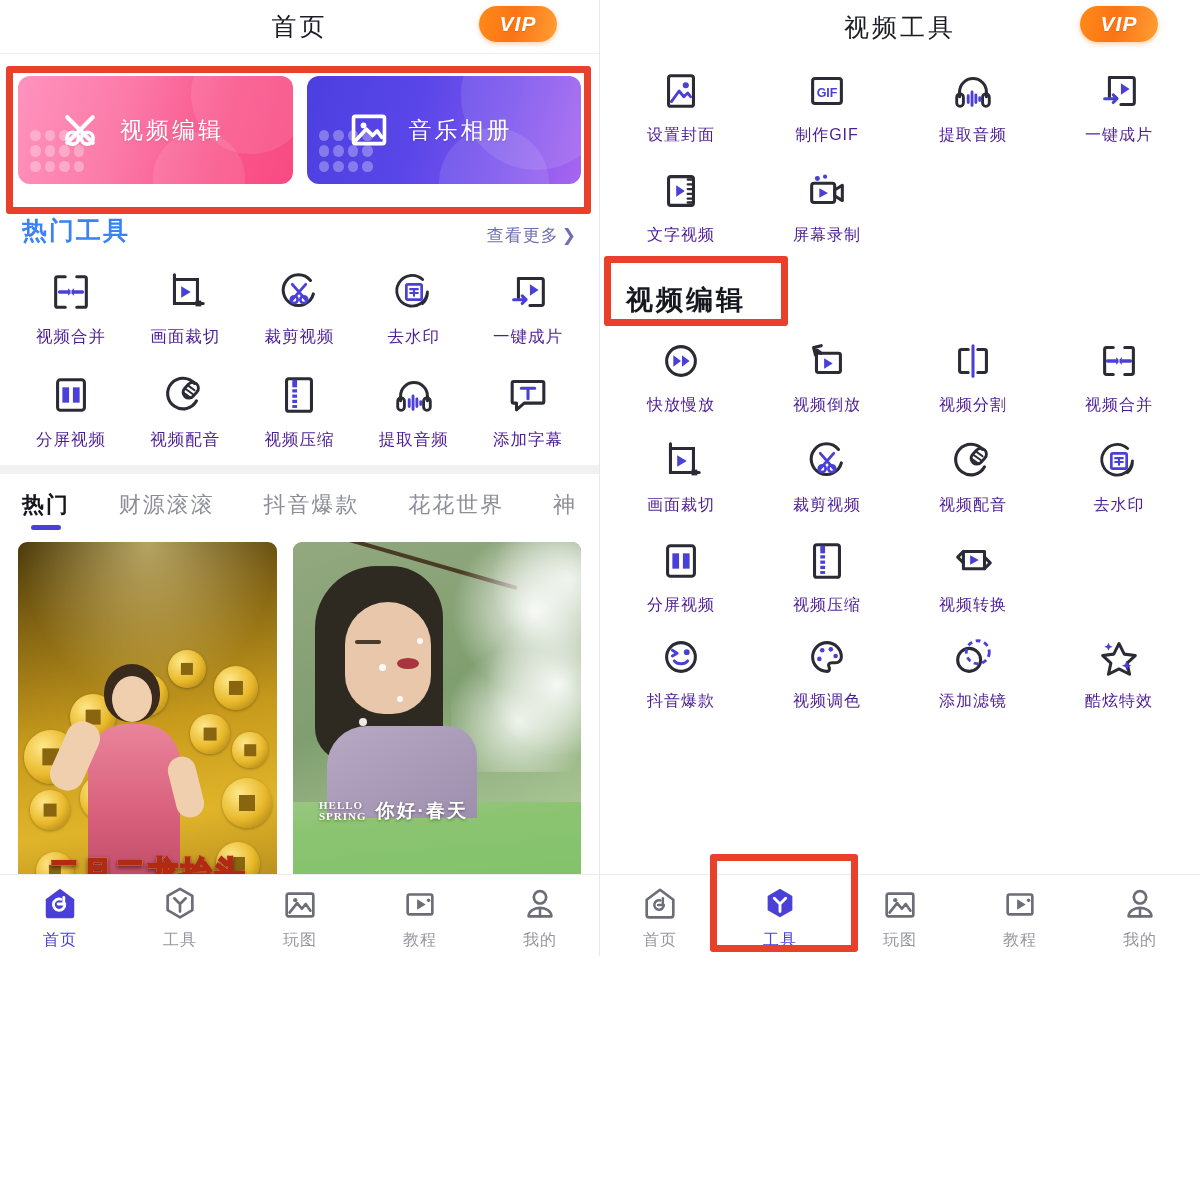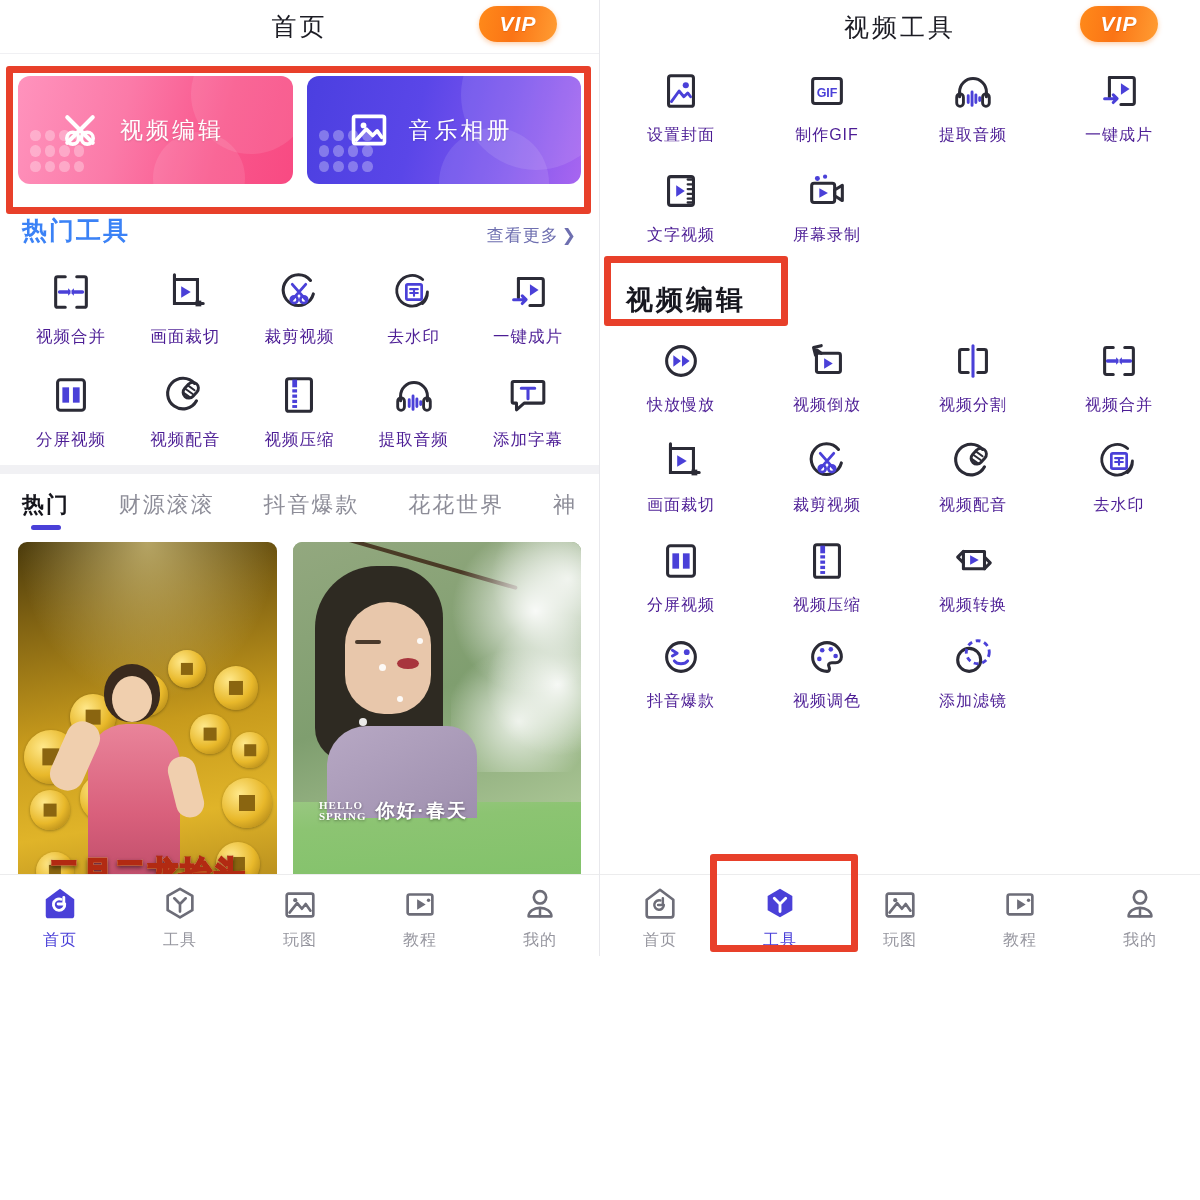--- a/index.html
+++ b/index.html
@@ -579,20 +579,28 @@
         </svg>
         <div class="lbl">视频调色</div>
       </div>
       <div class="tool">
         <svg class="ic" viewBox="0 0 48 48">
           <circle cx="20" cy="27" r="12" stroke="#2b2b36" stroke-width="3.2" fill="none"></circle>
           <circle cx="29" cy="19" r="12" stroke="#4a40d8" stroke-width="3" fill="none" stroke-dasharray="5 4"></circle>
         </svg>
         <div class="lbl">添加滤镜</div>
       </div>
+      <div class="tool">
+        <svg class="ic" viewBox="0 0 48 48">
+          <path d="M24 10 L29.5 21 L41 22.5 L32.5 30.5 L35 42 L24 36.5 L13 42 L15.5 30.5 L7 22.5 L18.5 21 Z" stroke="#2b2b36" stroke-width="3.2" fill="none" stroke-linejoin="round"></path>
+          <path d="M13 9 l1.3 3 l3 1.3 l-3 1.3 l-1.3 3 l-1.3-3 l-3-1.3 l3-1.3 Z" fill="#4a40d8"></path>
+          <path d="M32 28 l1.5 3.5 l3.5 1.5 l-3.5 1.5 l-1.5 3.5 l-1.5-3.5 l-3.5-1.5 l3.5-1.5 Z" fill="#4a40d8"></path>
+        </svg>
+        <div class="lbl">酷炫特效</div>
+      </div>
     </div>
 
     <div class="redbox" style="left:110px; bottom:4px; width:148px; height:98px; z-index:45;"></div>
 
     <div class="nav">
       <div class="nav-item">
         <svg class="ic" viewBox="0 0 40 40">
           <path d="M20 5 L34 15.5 v16 a2.5 2.5 0 0 1-2.5 2.5 H8.5 A2.5 2.5 0 0 1 6 31.5 V15.5 Z" stroke="#6d6d78" stroke-width="2.8" fill="none" stroke-linejoin="round"></path>
           <path d="M24 21 a5 5 0 1 1-3.6-4.8" stroke="#6d6d78" stroke-width="2.6" fill="none" stroke-linecap="round"></path>
           <path d="M23 14 v7 h-5" stroke="#6d6d78" stroke-width="2.6" fill="none" stroke-linecap="round"></path>

